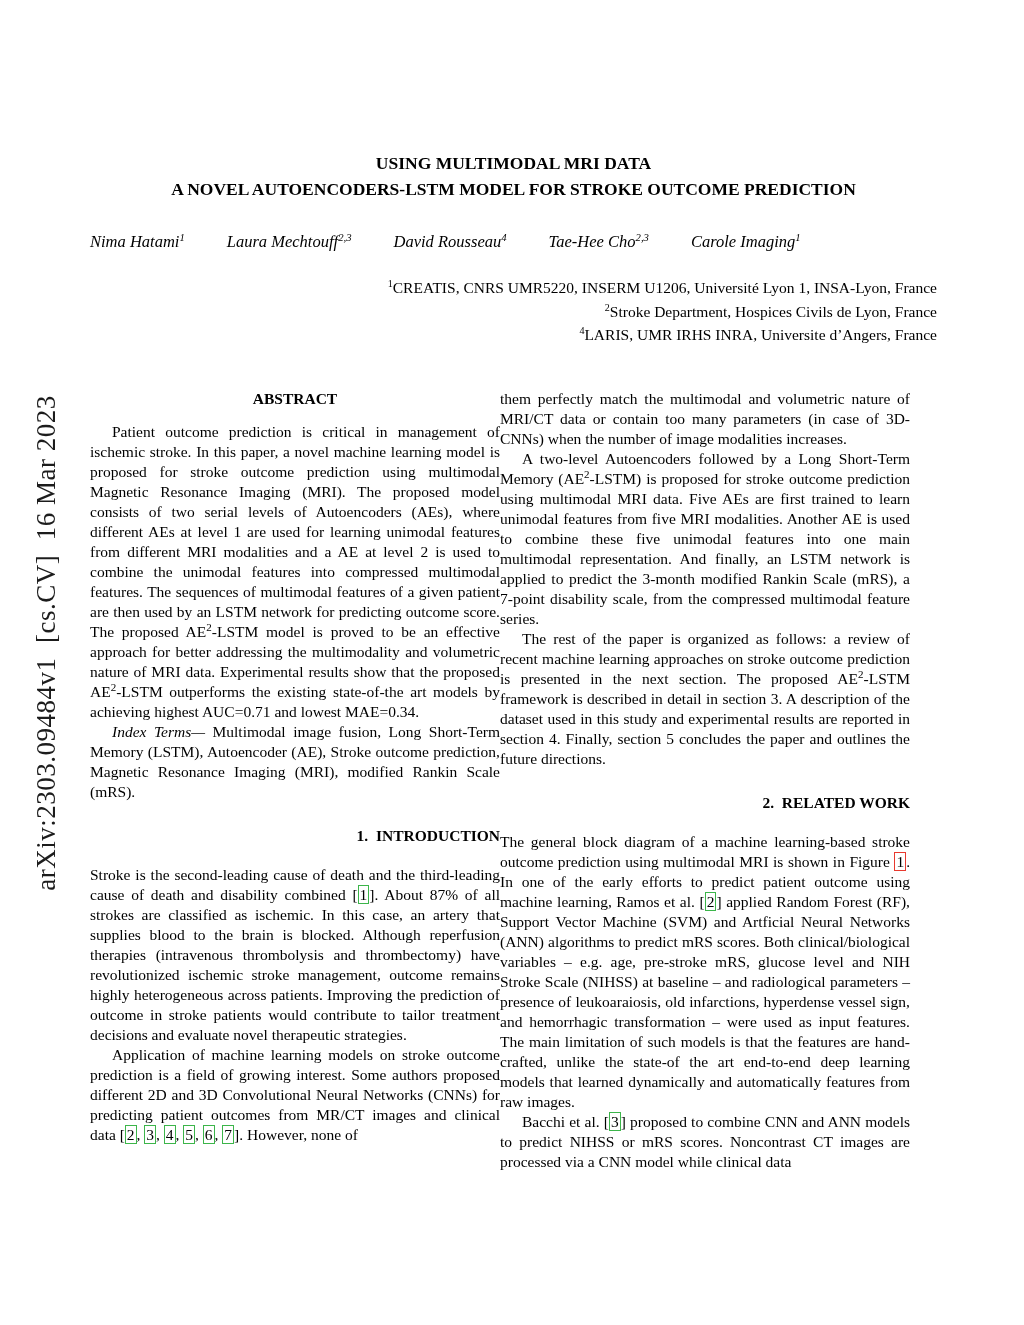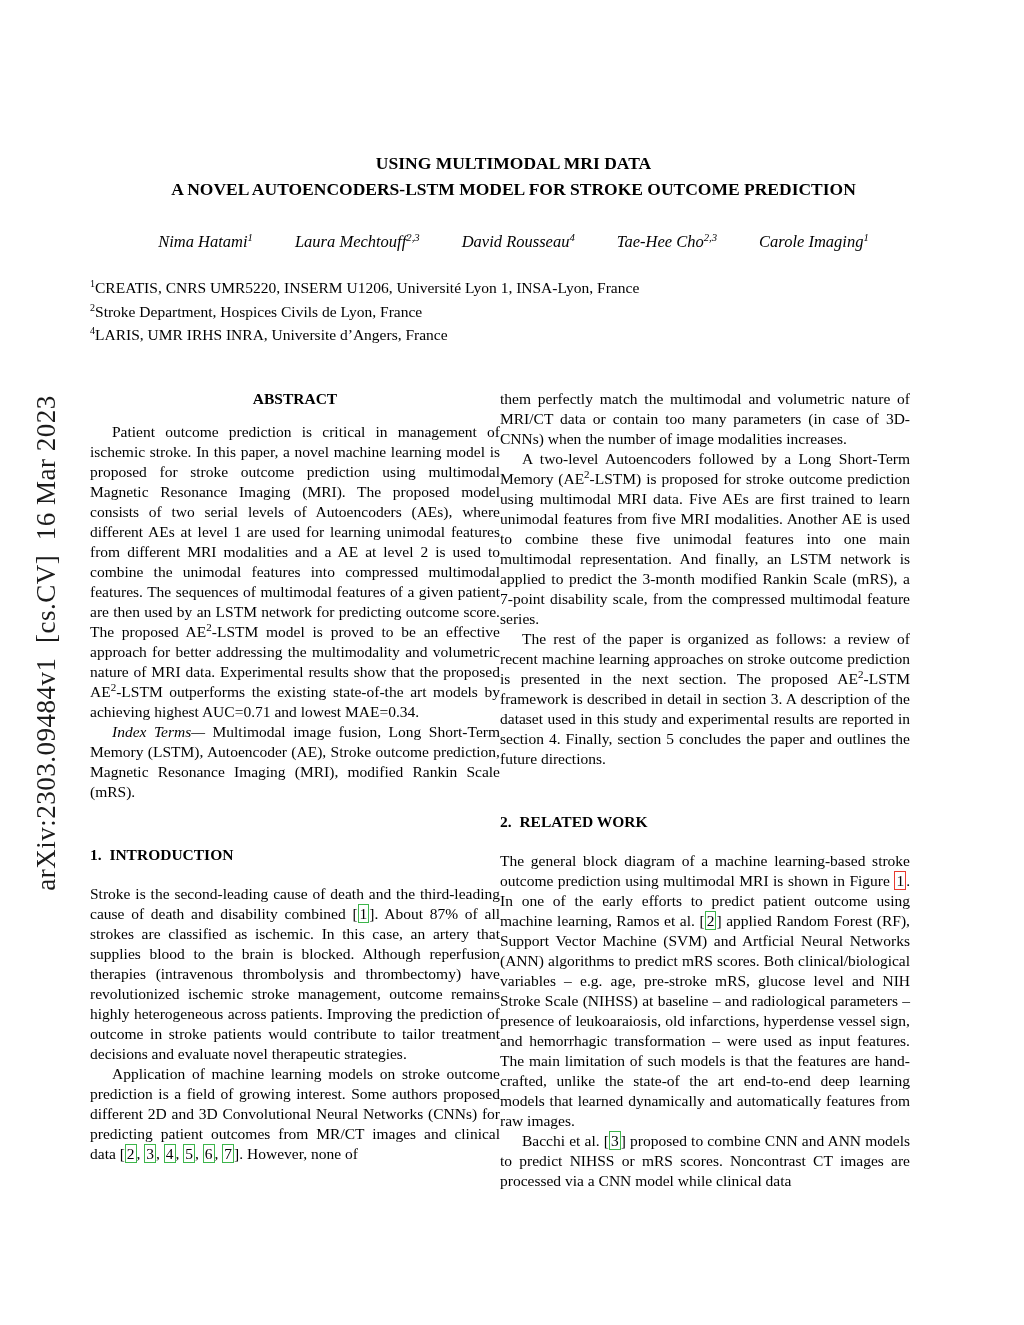--- a/index.html
+++ b/index.html
@@ -12,32 +12,32 @@
   }
   .arxiv-strip {
     position: absolute; top: 643px; left: 46px;
     transform: translate(-50%, -50%) rotate(-90deg);
     white-space: nowrap;
     font-size: 27px; color: #1c1c1c; letter-spacing: 0.5px;
   }
   .page { position: absolute; left: 90px; top: 150px; width: 847px; }
   .title { text-align: center; font-weight: bold; font-size: 17.5px; line-height: 26px; }
   .authors {
-    display: flex; justify-content: center; gap: 42px;
+    display: flex; gap: 42px;
     font-style: italic; font-size: 16.5px; margin-top: 30px; white-space: nowrap;
   }
   sup { font-size: 0.65em; line-height: 0; }
-  .affiliations { text-align: left; font-size: 15.5px; line-height: 23.5px; margin-top: 24px; }
+  .affiliations { text-align: right; font-size: 15.5px; line-height: 23.5px; margin-top: 24px; }
   .columns {
     display: flex; margin-top: 42px;
     font-size: 15.5px; line-height: 20px; text-align: justify;
   }
   .col { width: 410px; }
   .abstract-heading { text-align: center; font-weight: bold; margin: 0 0 13px 0; }
-  .section-heading { text-align: left; font-weight: bold; margin: 43px 0 19px 0; }
+  .section-heading { text-align: right; font-weight: bold; margin: 24px 0 19px 0; }
   p.para { margin: 0; text-indent: 22px; }
   p.para.noindent { text-indent: 0; }
   .seg-text { }
   .seg-sup { vertical-align: super; font-size: 11px; line-height: 0; }
   .seg-bi { font-weight: normal; font-style: italic; }
   .seg-cite { border: 1px solid #3cb54a; padding: 0 1px; }
   .seg-figref { border: 1px solid #e8392e; padding: 0 1px; }
 </style>
 </head>
 <body>

